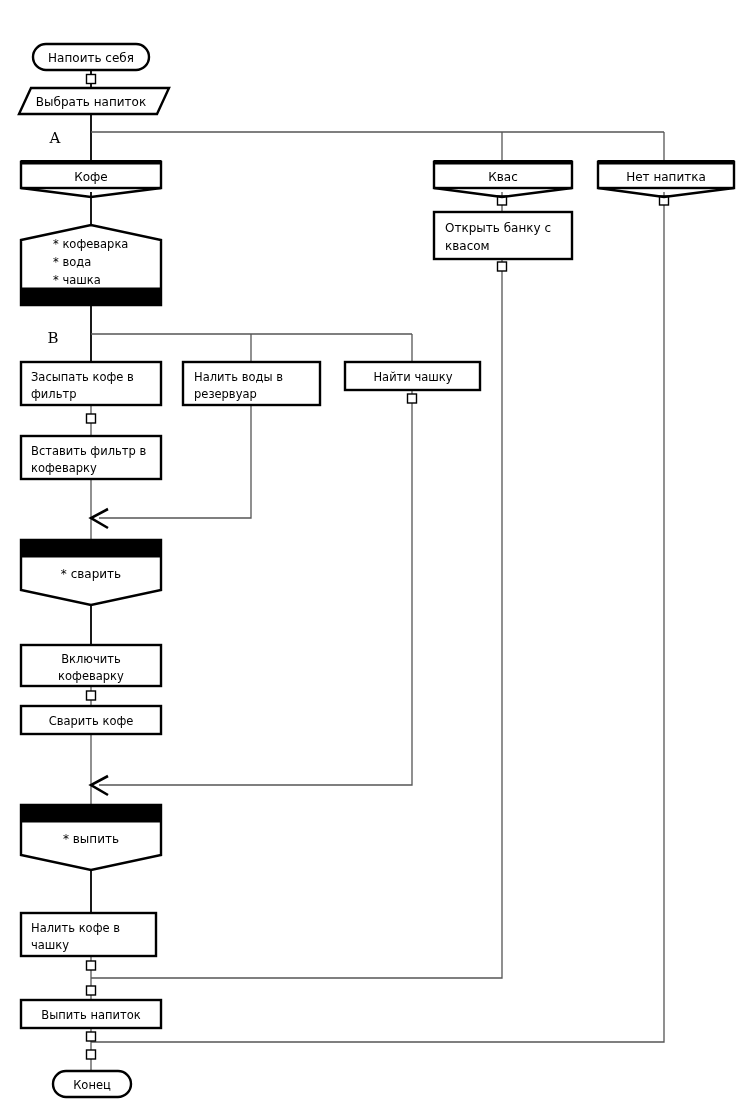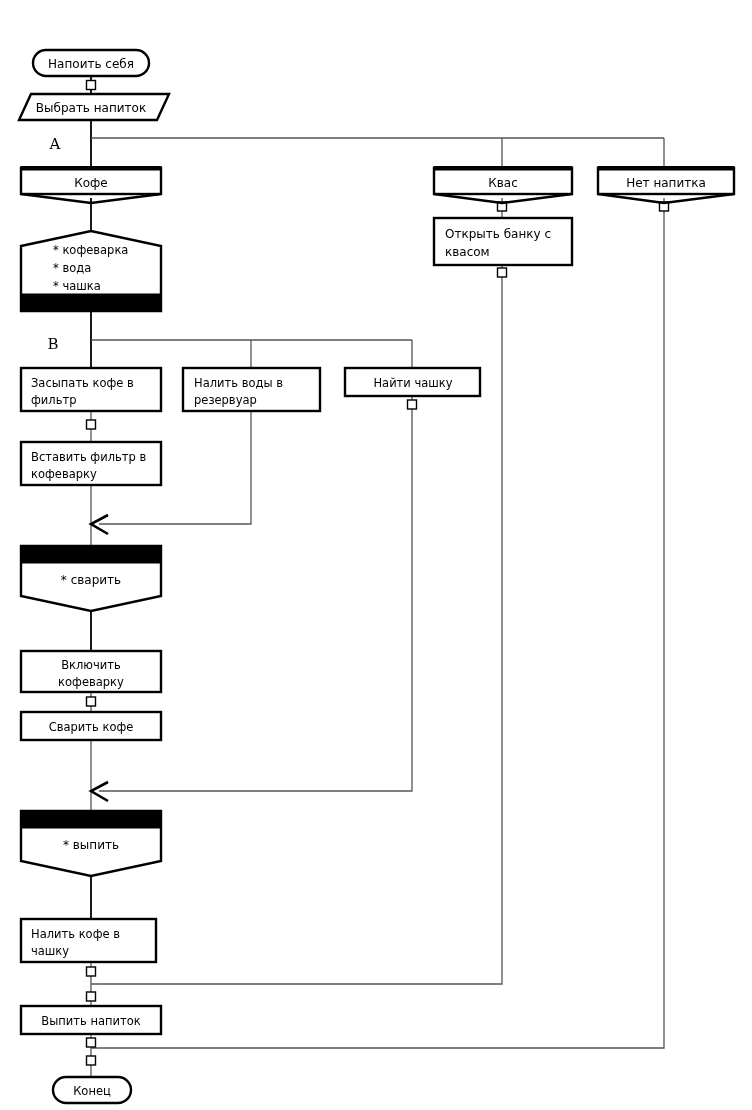--- a/index.html
+++ b/index.html
@@ -9,21 +9,21 @@
   }
   body {
     width: 752px;
     height: 1110px;
     font-family: "DejaVu Sans", sans-serif;
     overflow: hidden;
     position: relative;
   }
   #chart-root {
     position: absolute;
-    left: 0; top: 6px;
+    left: 0; top: 0;
     width: 752px;
     height: 920px;
   }
   svg { display: block; }
   .credit {
     font-family: "DejaVu Sans", sans-serif;
     font-size: 12.5px;
     fill: #1a1a1a;
   }
   .node-text {

